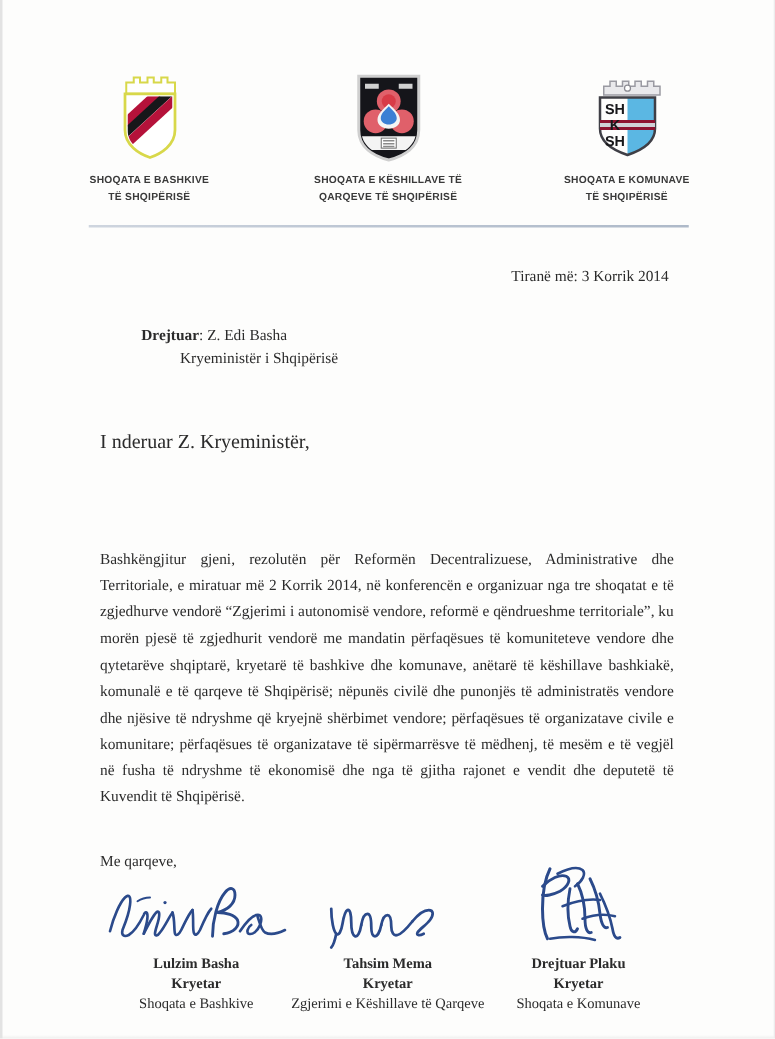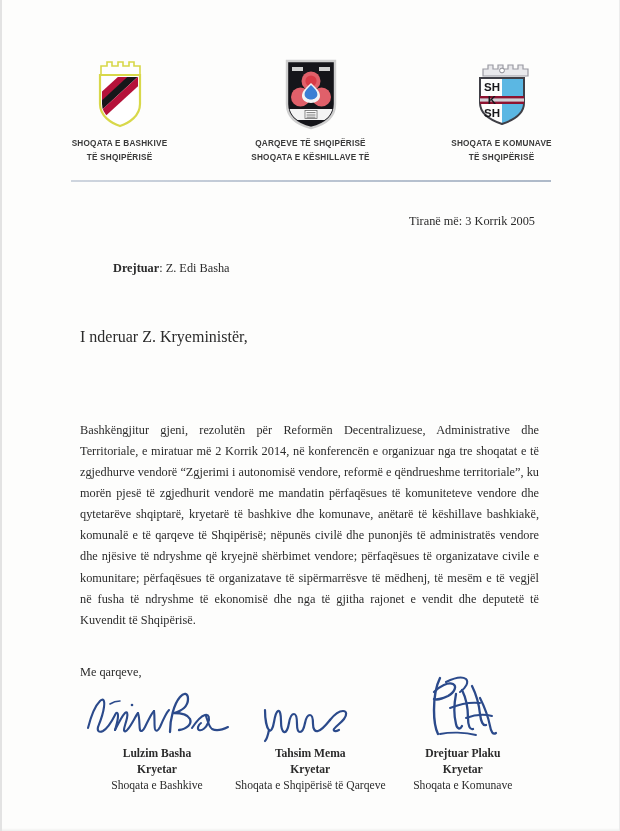--- a/index.html
+++ b/index.html
@@ -201,22 +201,22 @@
 
             <rect x="6" y="51" width="44" height="11" fill="#f4f4f4"></rect>
             <rect x="22" y="52.5" width="12" height="8" fill="#ffffff" stroke="#6d6d6d" stroke-width="0.8"></rect>
             <rect x="23.5" y="54" width="9" height="1.2" fill="#8a8a8a"></rect>
             <rect x="23.5" y="56.4" width="9" height="1.2" fill="#8a8a8a"></rect>
             <rect x="23.5" y="58.6" width="9" height="1.2" fill="#8a8a8a"></rect>
           </g>
         </svg>
       </div>
       <div class="lh-caption">
+        <div>SHOQATA E KËSHILLAVE TË</div>
         <div>QARQEVE TË SHQIPËRISË</div>
-        <div>SHOQATA E KËSHILLAVE TË</div>
       </div>
     </div>
 
     <div class="lh-block">
       <div class="lh-logo">
         <svg width="62" height="74" viewBox="0 0 62 74">
 
           <g>
             <path d="M12 13 h5 v-4 h5 v4 h5 v-4 h5 v4 h5 v-4 h5 v4 h5 v-4 h5 v4 h5 v7 H12 Z" fill="#e9e9ec" stroke="#9a9aa2" stroke-width="1.2"></path>
             <circle cx="31" cy="14.5" r="2.4" fill="#ffffff" stroke="#8b8b93" stroke-width="1"></circle>
@@ -237,24 +237,25 @@
         <div>SHOQATA E KOMUNAVE</div>
         <div>TË SHQIPËRISË</div>
       </div>
     </div>
   </div>
 
   <div class="divider"></div>
 
   <div class="content">
 
-    <div class="date-line">Tiranë më: 3 Korrik 2005</div>
+    <div class="date-line">Tiranë më: 3 Korrik 2014</div>
 
     <div class="addressee">
       <span class="label">Drejtuar</span><span>: Z. Edi Basha</span>
+      <span class="role">Kryeministër i Shqipërisë</span>
     </div>
 
     <div class="salutation">I nderuar Z. Kryeministër,</div>
 
     <div class="para">Bashkëngjitur gjeni, rezolutën për Reformën Decentralizuese, Administrative dhe Territoriale, e miratuar më 2 Korrik 2014, në konferencën e organizuar nga tre shoqatat e të zgjedhurve vendorë “Zgjerimi i autonomisë vendore, reformë e qëndrueshme territoriale”,  ku morën pjesë të zgjedhurit vendorë me mandatin përfaqësues të komuniteteve vendore dhe qytetarëve shqiptarë, kryetarë të bashkive dhe komunave, anëtarë të këshillave bashkiakë, komunalë e të qarqeve të Shqipërisë; nëpunës civilë dhe punonjës të administratës vendore dhe njësive të ndryshme që kryejnë shërbimet vendore; përfaqësues të organizatave civile e komunitare; përfaqësues të organizatave të sipërmarrësve të mëdhenj, të mesëm e të vegjël në fusha të ndryshme të ekonomisë dhe nga të gjitha rajonet e vendit dhe deputetë të Kuvendit të Shqipërisë.</div>
 
     <div class="closing">Me qarqeve,</div>
 
     <div class="signatures">
 
@@ -286,21 +287,21 @@
               <path d="M10 14 C10 24 12 32 14 34 C16 36 18 32 19 26 C20 20 21 16 23 15 C25 14 26 19 26 25 C26 31 27 35 29 36 C31 37 33 33 34 27"></path>
               <path d="M34 27 C35 21 37 18 39 18 C41 18 42 22 42 28 C42 33 43 36 45 36 C47 36 49 32 50 27"></path>
               <path d="M50 27 C51 22 53 19 55 19 C57 19 58 23 58 28 C58 33 60 36 63 35 C67 34 71 29 75 24"></path>
               <path d="M75 24 C79 19 84 15 88 15 C92 15 92 19 89 23 C86 27 81 30 79 33 C78 35 80 36 84 34"></path>
               <path d="M14 34 C13 39 12 43 10 45"></path>
             </g>
           </svg>
         </div>
         <div class="sig-name">Tahsim Mema</div>
         <div class="sig-title">Kryetar</div>
-        <div class="sig-org">Shoqata e Shqipërisë të Qarqeve</div>
+        <div class="sig-org">Zgjerimi e Këshillave të Qarqeve</div>
       </div>
 
       <div class="sig-block">
         <div class="sig-ink">
           <svg width="105" height="72" viewBox="0 0 105 72">
             <g fill="none" stroke="#2b4a8b" stroke-linecap="round" stroke-linejoin="round">
               <path d="M30 6 C26 14 24 26 24 38 C24 50 26 58 28 62" stroke-width="2.4"></path>
               <path d="M24 20 C30 14 38 10 43 12 C47 14 45 20 38 24 C32 27 26 28 24 27" stroke-width="2.3"></path>
               <path d="M36 10 C44 6 52 4 56 7 C59 10 56 16 50 20" stroke-width="2.1"></path>
               <path d="M46 22 C44 32 44 44 46 52 C47 57 50 58 52 54" stroke-width="2.3"></path>

